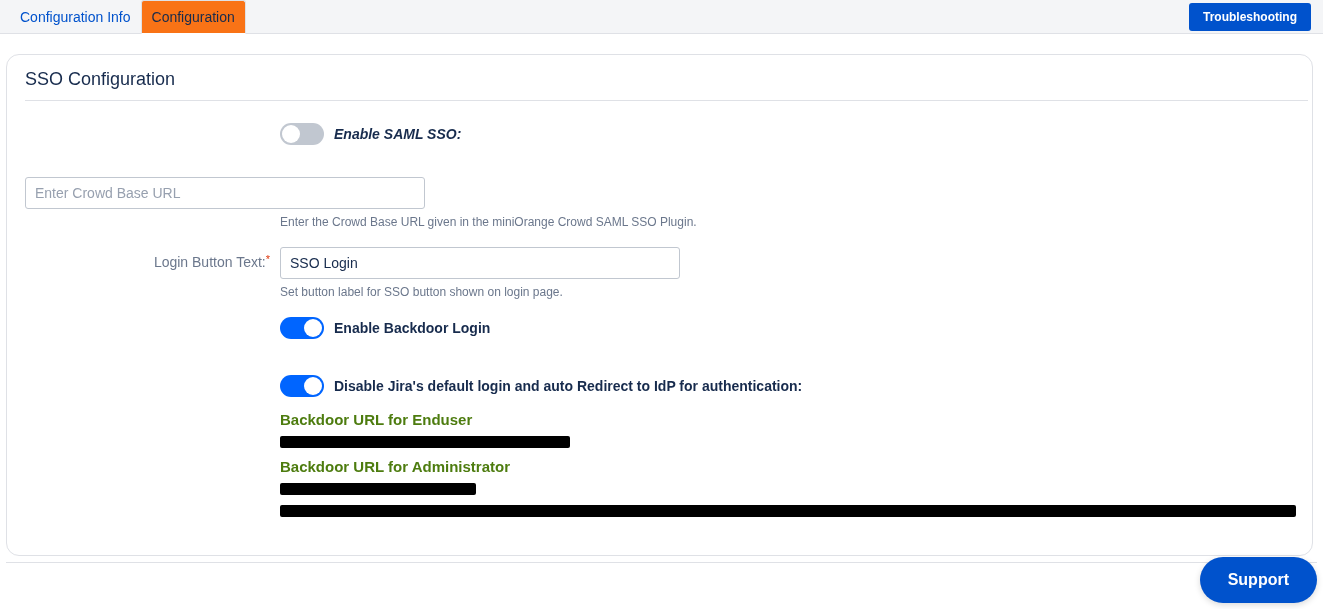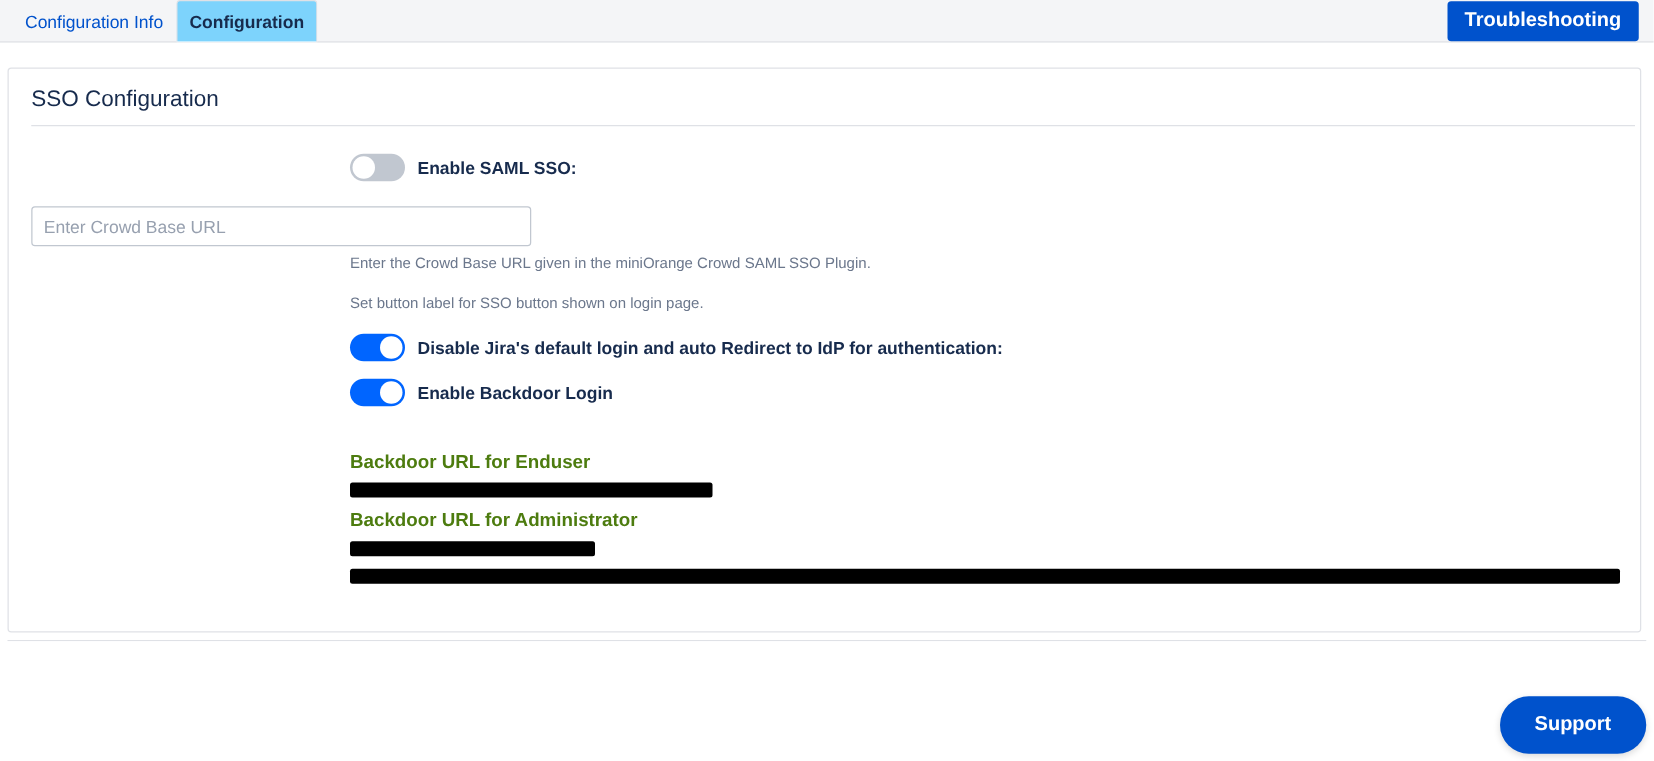--- a/index.html
+++ b/index.html
@@ -25,45 +25,45 @@
     padding: 0 10px;
     height: 34px;
     display: flex;
     align-items: center;
     font-size: 14px;
     cursor: pointer;
   }
   .tab.inactive { color: #0052cc; font-weight: 400; }
   .tab.active {
     color: #172b4d;
-    font-weight: 700;
-    background: #7dd3fc;
+    font-weight: 400;
+    background: #f97316;
     border: 1px solid #dfe1e6;
     border-bottom: 1px solid #fff;
     border-radius: 3px 3px 0 0;
     margin-bottom: -1px;
     position: relative;
   }
   .tabs-right { margin-left: auto; }
   .btn-blue {
     background: #0052cc;
     color: #fff;
     font-weight: 700;
     border: none;
     border-radius: 3px;
     padding: 7px 14px;
-    font-size: 16px;
+    font-size: 12px;
     cursor: pointer;
   }
 
   
   .panel {
     margin: 20px 10px 6px 6px;
     border: 1px solid #dfe1e6;
-    border-radius: 3px;
+    border-radius: 13px;
     background: #fff;
     padding: 14px 4px 28px 18px;
     position: relative;
   }
   .panel-title {
     font-size: 18px;
     font-weight: 400;
     color: #172b4d;
     padding-bottom: 10px;
     border-bottom: 1px solid #dfe1e6;
@@ -199,48 +199,56 @@
       <span>Troubleshooting</span>
     </button>
   </div>
 </div>
 
 <div class="panel">
   <div class="panel-title">SSO Configuration</div>
 
   <div class="form">
 
-    <div class="toggle-row" style="margin-bottom:20px;">
+    <div class="toggle-row" style="margin-bottom:32px;font-style:italic;">
       <div class="toggle off">
           <div class="knob"></div>
         </div>
       <span class="toggle-label">Enable SAML SSO:</span>
     </div>
 
     <div class="form-row">
       <div class="form-control">
         <input type="text" placeholder="Enter Crowd Base URL" style="">
       </div>
     </div>
     <div class="hint">Enter the Crowd Base URL given in the miniOrange Crowd SAML SSO Plugin.</div>
 
+    <div class="form-row">
+      <div class="form-label">
+        <span>Login Button Text:</span><span class="req">*</span>
+      </div>
+      <div class="form-control">
+        <input type="text" value="SSO Login" style="">
+      </div>
+    </div>
     <div class="hint">Set button label for SSO button shown on login page.</div>
+
+    <div class="toggle-row" style="margin-bottom:36px;">
+      <div class="toggle">
+          <div class="knob"></div>
+        </div>
+      <span class="toggle-label">Enable Backdoor Login</span>
+    </div>
 
     <div class="toggle-row compact" style="margin-bottom:14px;">
       <div class="toggle">
           <div class="knob"></div>
         </div>
       <span class="toggle-label">Disable Jira's default login and auto Redirect to IdP for authentication:</span>
-    </div>
-
-    <div class="toggle-row" style="margin-bottom:36px;">
-      <div class="toggle">
-          <div class="knob"></div>
-        </div>
-      <span class="toggle-label">Enable Backdoor Login</span>
     </div>
 
     <div class="section">
       <h4>Backdoor URL for Enduser</h4>
       <div class="redact w1"></div>
       <h4>Backdoor URL for Administrator</h4>
       <div class="redact w2"></div>
       <div class="redact w3"></div>
     </div>
 

